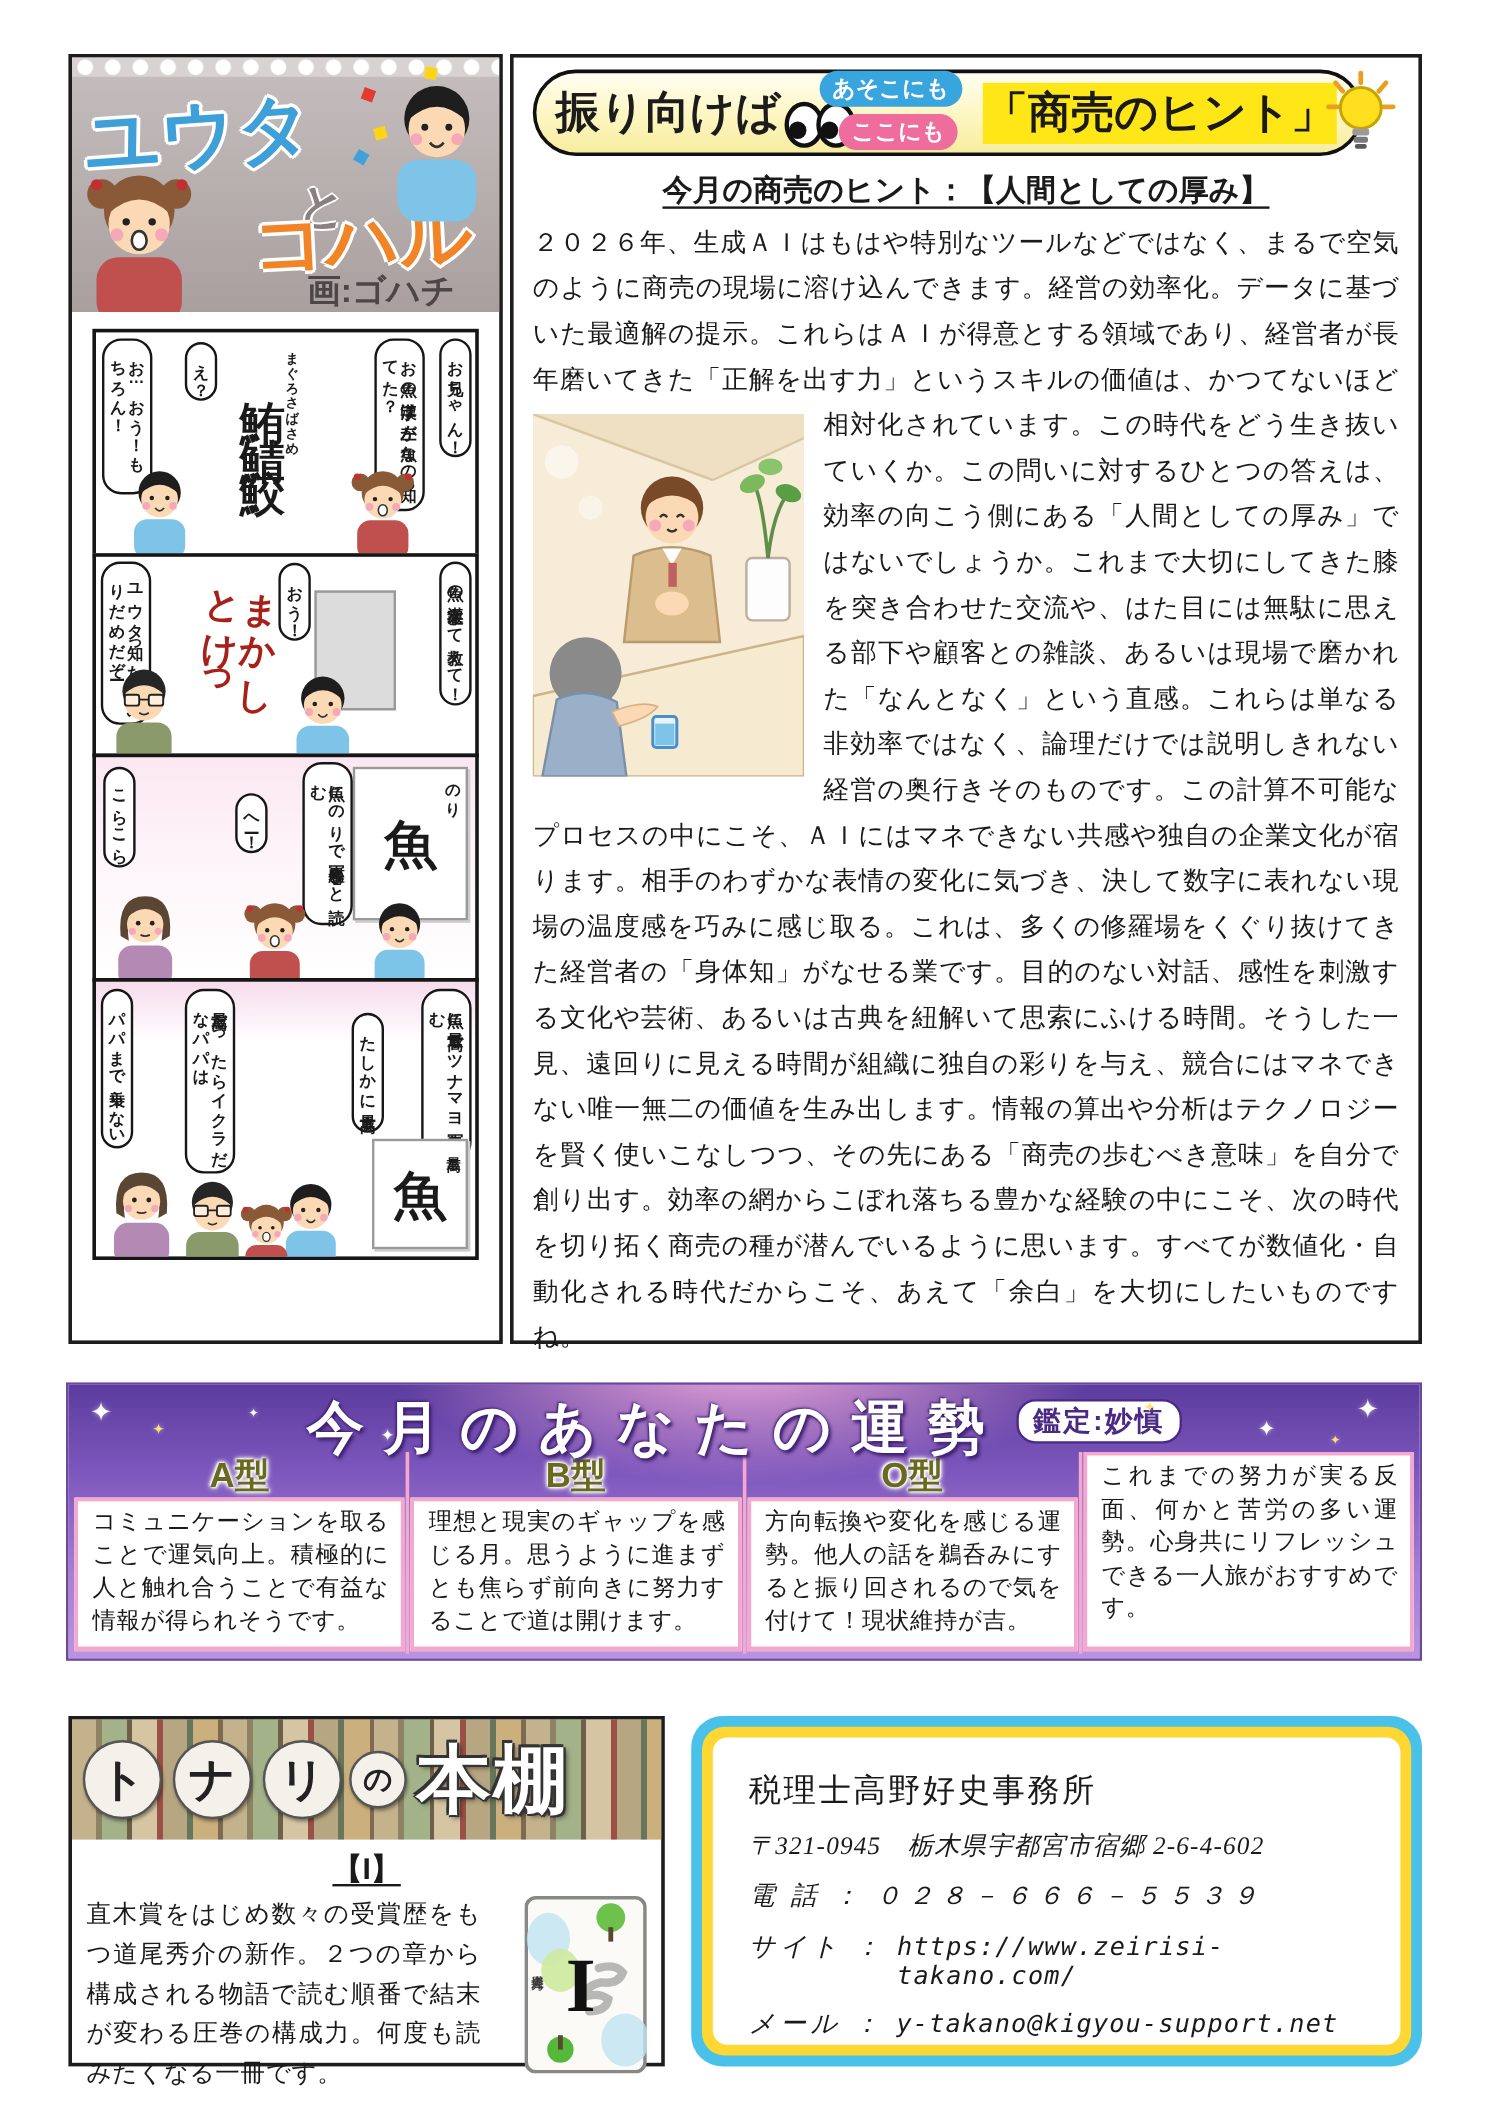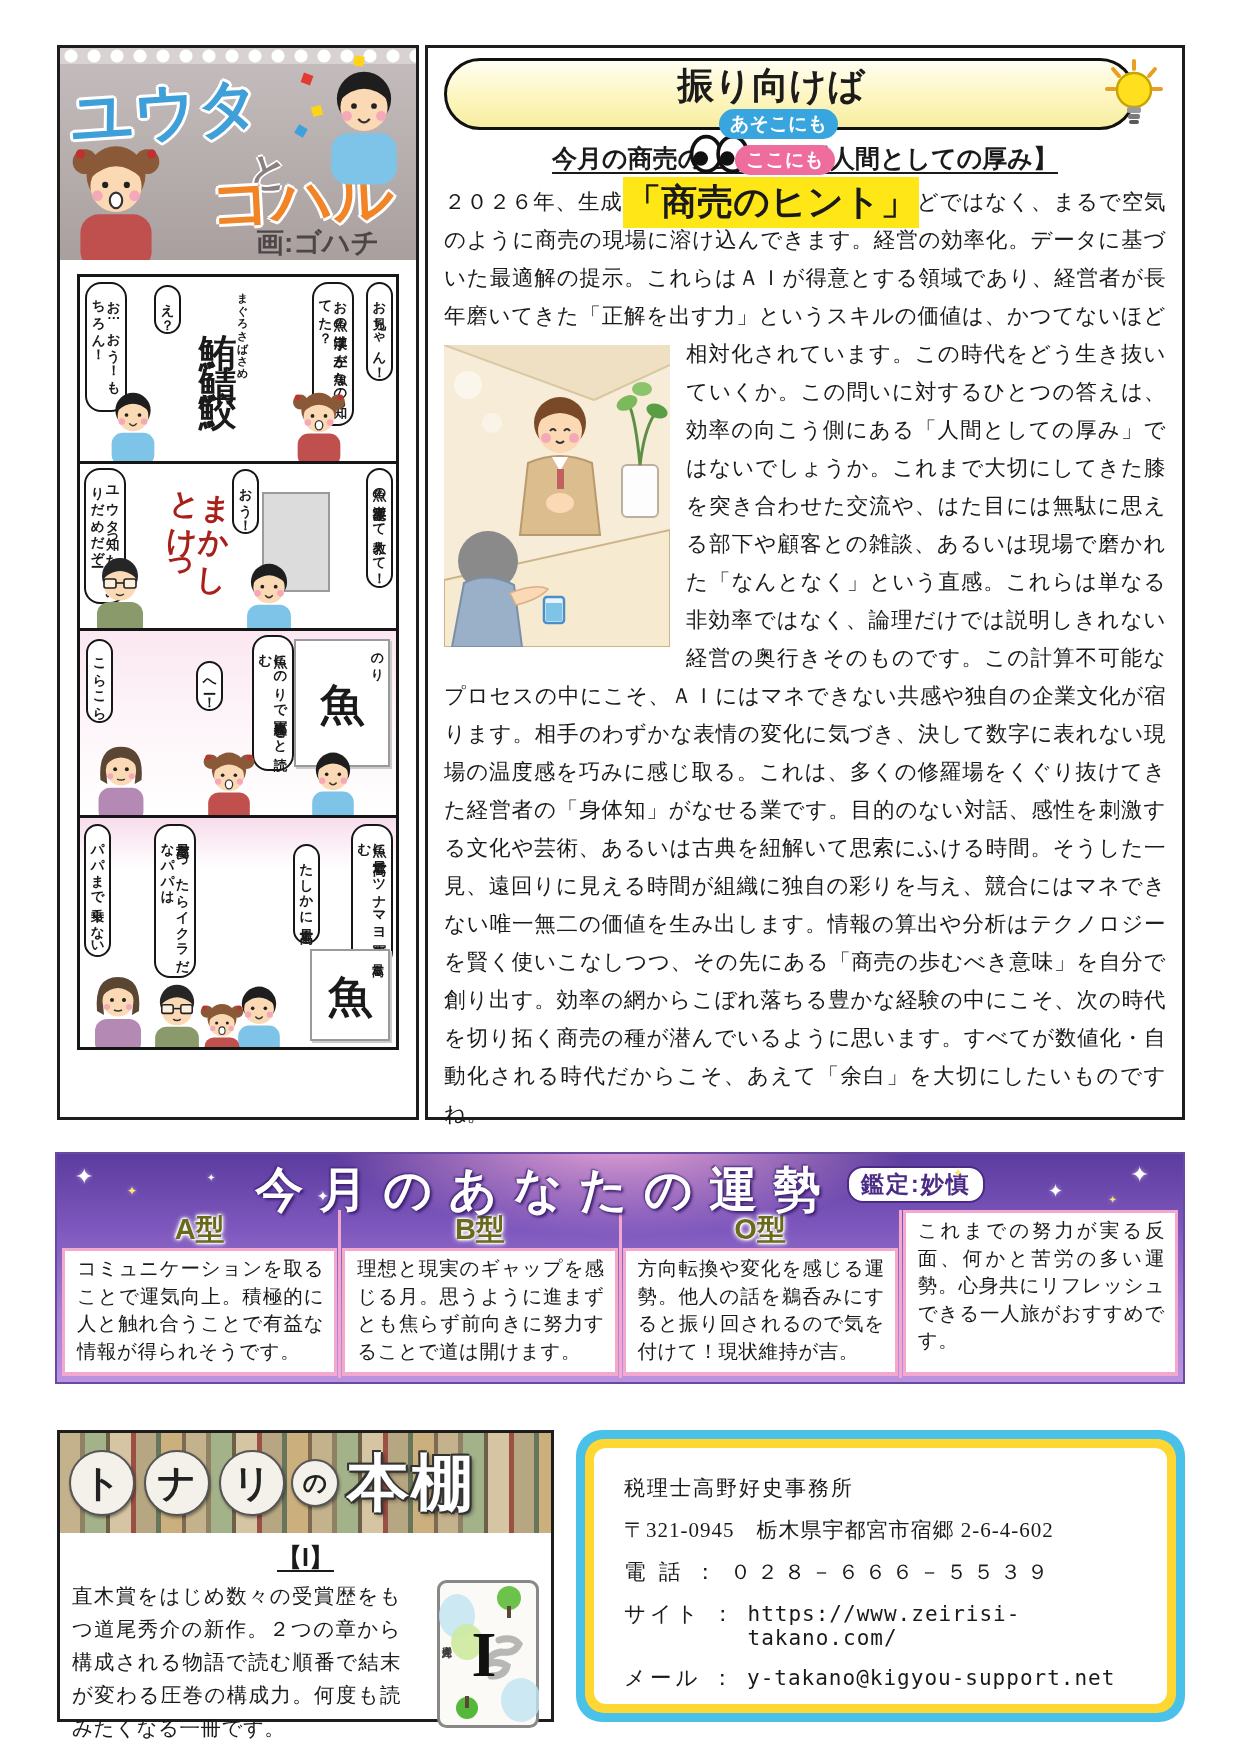--- a/index.html
+++ b/index.html
@@ -32,21 +32,21 @@
   .bigred{position:absolute;writing-mode:vertical-rl;text-orientation:upright;font-family:"Liberation Sans",sans-serif;
      font-size:30px;font-weight:900;color:#a8201a;line-height:1.06;letter-spacing:2px;transform:rotate(4deg);}
   .sheet{position:absolute;background:#fff;border:2px solid #9a9a9a;box-shadow:2px 2px 0 #ccc;}
   .sheet-gray{position:absolute;background:#dcdcdc;border:2px solid #9a9a9a;}
   .sheet-main{position:absolute;left:50%;top:52%;transform:translate(-50%,-50%);font-size:44px;font-weight:bold;}
   .sheet-side{position:absolute;right:2px;top:4px;writing-mode:vertical-rl;font-size:13px;font-weight:bold;}
   
   .article{position:absolute;left:425px;top:45px;width:760px;height:1075px;border:3px solid #1d1d1d;background:#fff;box-sizing:border-box;padding:10px 16px 0 16px;}
   .banner{position:relative;height:72px;border:3px solid #111;border-radius:42px;
      background:linear-gradient(180deg,#fffef2 0%,#fdf6c0 55%,#f7eda0 100%);
-     display:flex;align-items:center;padding:0 54px 0 16px;box-sizing:border-box;margin-right:30px;flex-direction:column;}
+     display:flex;align-items:center;padding:0 54px 0 16px;box-sizing:border-box;margin-right:30px;}
   .banner-lead{font-family:"Liberation Sans",sans-serif;font-weight:bold;font-size:37px;color:#1c1c1c;white-space:nowrap;}
   .pillbox{position:relative;width:168px;height:66px;flex:0 0 auto;text-align:center;}
   .pill{position:absolute;font-family:"Liberation Sans",sans-serif;font-weight:bold;font-size:19px;color:#fff;
      padding:2px 11px;border-radius:15px;white-space:nowrap;}
   .pill-blue{top:-2px;left:32px;background:#38a5de;}
   .pill-pink{bottom:2px;left:48px;background:#ee6d9d;}
   .eyes{position:absolute;left:0;bottom:2px;}
   .banner-hi{font-family:"Liberation Sans",sans-serif;font-weight:bold;font-size:36px;background:#ffe randomized;
      background:#ffe616;padding:1px 2px;white-space:nowrap;}
   .bulb{position:absolute;right:-34px;top:-4px;}
@@ -89,22 +89,22 @@
   .vol-head{text-align:center;font-family:"Liberation Sans",sans-serif;font-weight:bold;font-size:25px;margin:8px 0 4px 0;
      text-decoration:underline;text-underline-offset:4px;}
   .review-row{display:flex;padding:2px 12px 0 12px;gap:28px;}
   .review{flex:1;font-size:20.5px;line-height:33px;text-align:justify;letter-spacing:0.5px;}
   .cover{flex:0 0 auto;width:102px;height:148px;margin-left:8px;}
   
   .contact{position:absolute;left:576px;top:1430px;width:609px;height:292px;box-sizing:border-box;
      background:#49c1e8;border-radius:26px;padding:9px;}
   .contact-in{height:100%;box-sizing:border-box;background:#ffd733;border-radius:19px;padding:9px;}
   .contact-core{height:100%;box-sizing:border-box;background:#fff;border-radius:12px;padding:16px 26px 0 30px;}
-  .c-office{font-size:21px;margin:10px 0 14px 0;letter-spacing:2px;}
-  .c-line{font-size:21.5px;margin:0 0 13px 0;display:flex;align-items:baseline;}
+  .c-office{font-size:27px;margin:10px 0 14px 0;letter-spacing:2px;}
+  .c-line{font-size:21.5px;margin:0 0 13px 0;display:flex;align-items:baseline;font-style:italic;}
   .c-label{letter-spacing:4px;white-space:pre;}
   .c-sep{margin:0 14px 0 10px;}
   .c-val{font-family:"DejaVu Sans Mono","Liberation Mono",monospace;font-size:21px;letter-spacing:1px;}
   .c-val.wide{letter-spacing:6px;}
 </style>
 </head>
 <body>
 
 <svg width="0" height="0" style="position:absolute" aria-hidden="true">
   <symbol id="ch-boy" viewBox="0 0 60 84">

